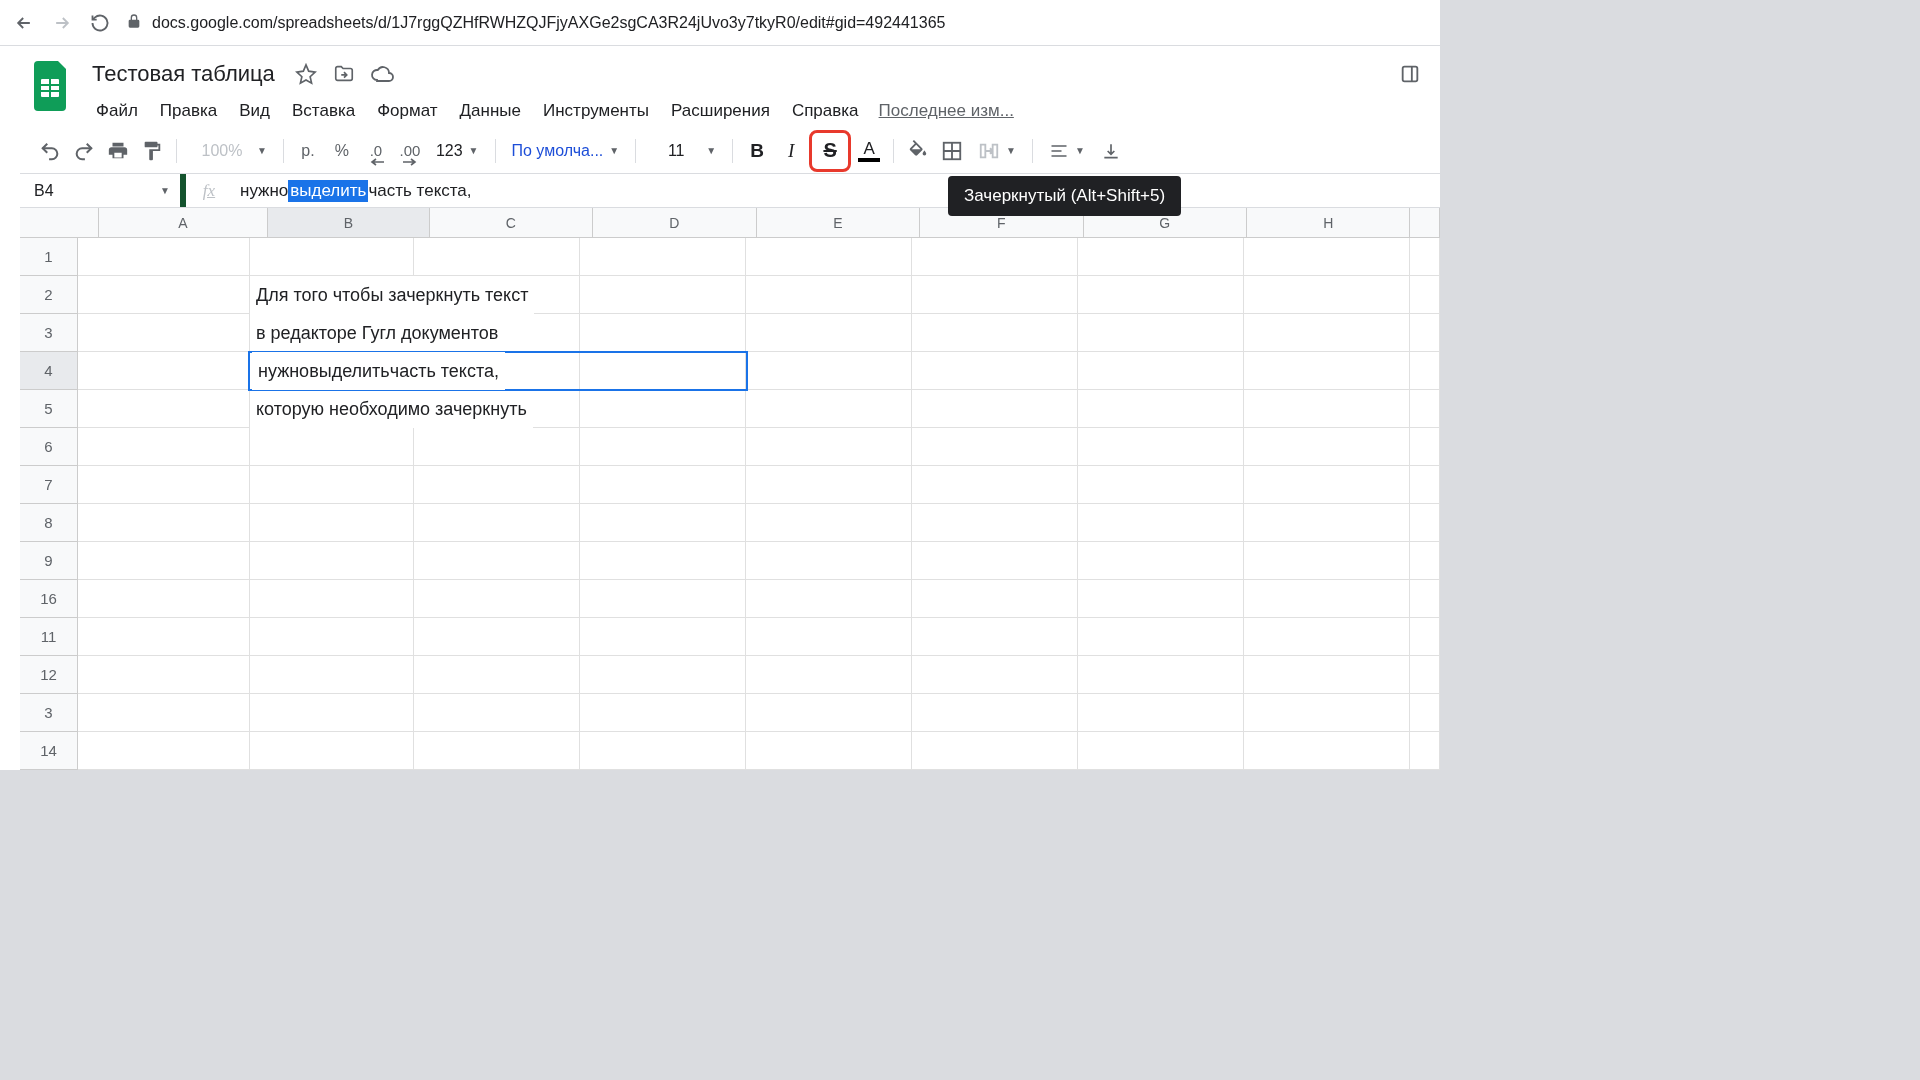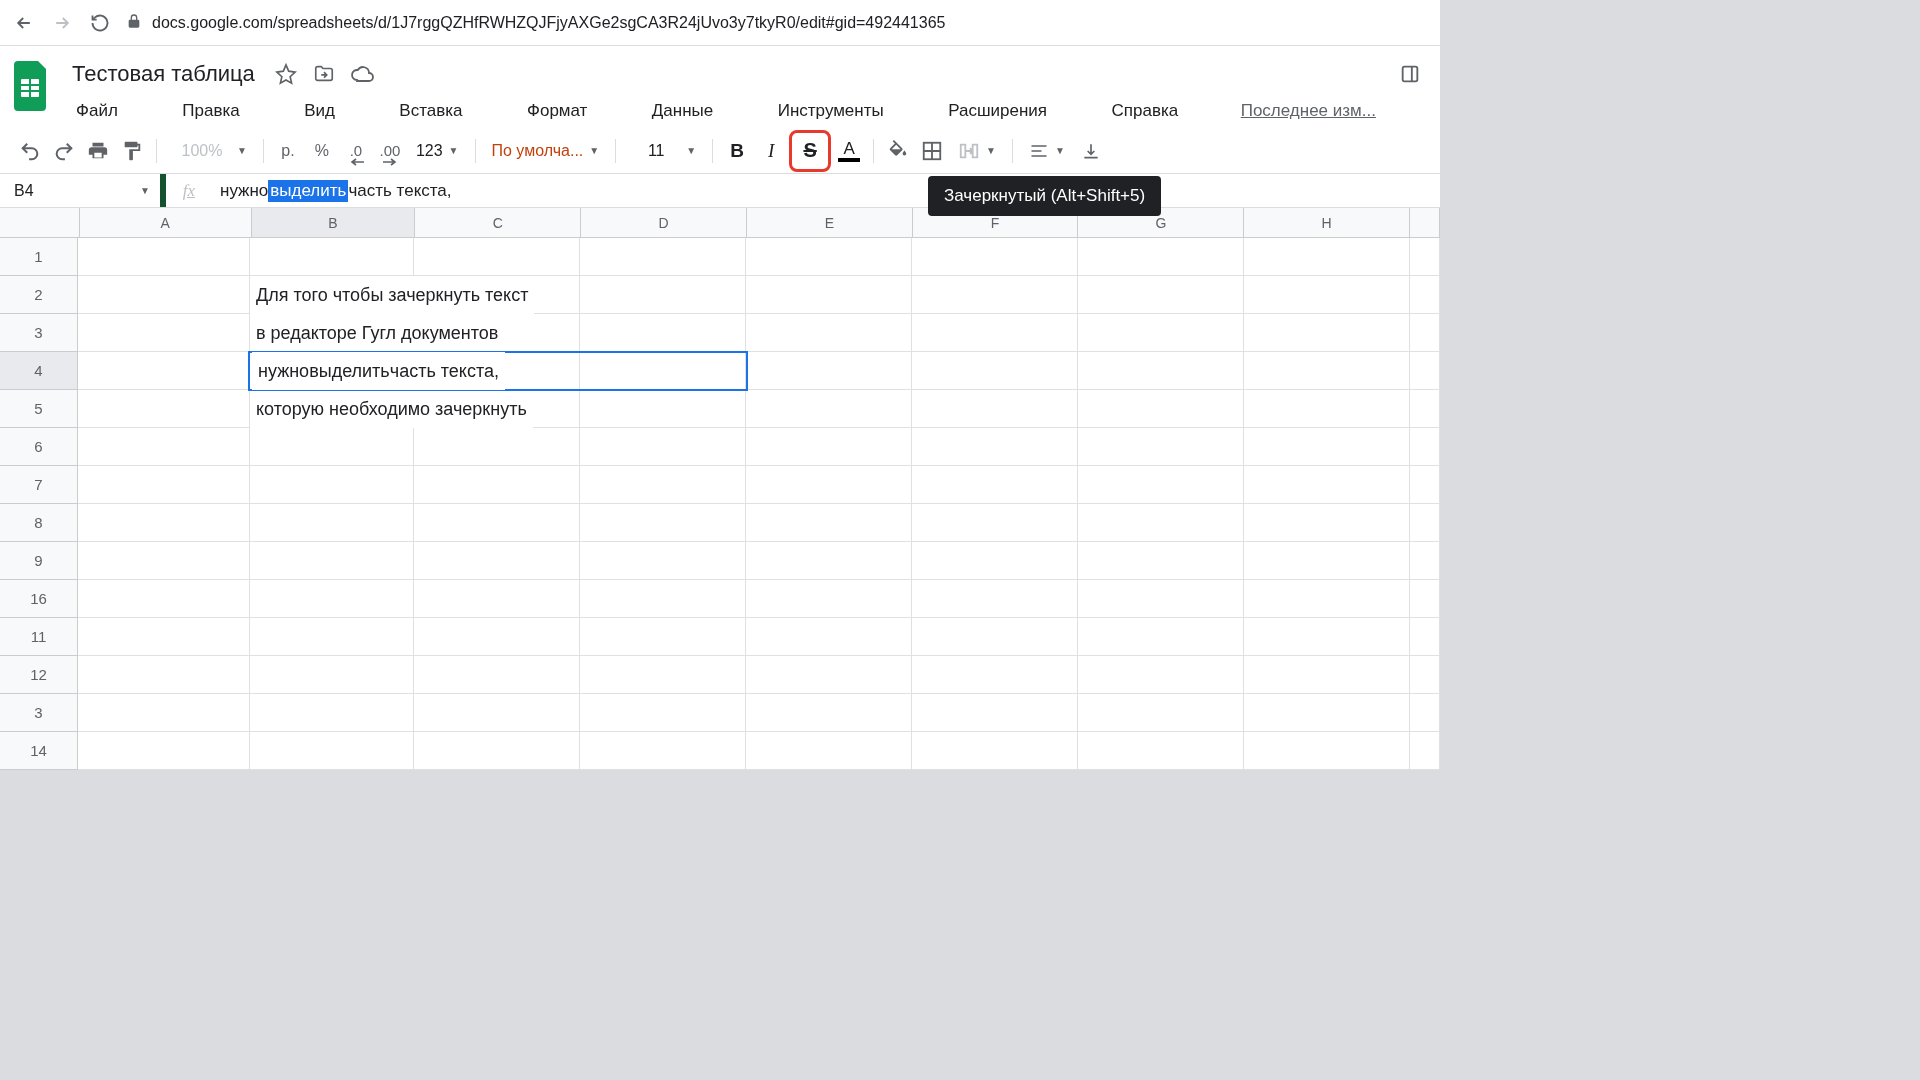--- a/index.html
+++ b/index.html
@@ -4,42 +4,42 @@
 <style>
 * { margin: 0; padding: 0; box-sizing: border-box; font-family: Arial, 'Helvetica Neue', sans-serif; }
 body { background: #dadce0; width: 1440px; height: 810px; overflow: hidden; }
 
 .browser-chrome { background: #fff; height: 46px; display: flex; align-items: center; padding: 0 12px; gap: 14px; border-bottom: 1px solid #dadce0; }
 .nav-btn { width: 24px; height: 24px; display: flex; align-items: center; justify-content: center; color: #5f6368; cursor: pointer; }
 .nav-btn.disabled { color: #bdc1c6; }
 .url-bar { flex: 1; display: flex; align-items: center; gap: 10px; color: #202124; font-size: 16px; }
 .lock-icon { color: #5f6368; }
 
-.app { background: #fff; }
+.app { background: #fff; padding-left: 20px; }
 
 .doc-header { display: flex; align-items: flex-start; padding: 8px 16px 0 10px; gap: 12px; }
 .sheets-logo { width: 44px; height: 60px; display: flex; align-items: center; justify-content: center; }
 .sheets-logo svg { width: 40px; height: 54px; }
 .doc-meta { flex: 1; }
 .doc-title-row { display: flex; align-items: center; gap: 12px; height: 40px; }
 .doc-title { font-size: 22px; color: #202124; padding: 2px 6px; }
 .doc-action { width: 26px; height: 26px; display: flex; align-items: center; justify-content: center; color: #5f6368; }
-.menu-bar { display: flex; align-items: center; gap: 16px; height: 34px; justify-content: space-between; }
+.menu-bar { display: flex; align-items: center; gap: 2px; height: 34px; }
 .menu-item { padding: 4px 10px; font-size: 17px; color: #202124; cursor: pointer; border-radius: 4px; }
 .last-edit { color: #5f6368; text-decoration: underline; font-size: 17px; padding: 4px 8px; cursor: pointer; }
 .side-panel-toggle { width: 28px; height: 40px; display: flex; align-items: center; justify-content: center; color: #5f6368; margin-left: auto; }
 
 .toolbar { display: flex; align-items: center; height: 46px; padding: 0 14px; border-bottom: 1px solid #dadce0; gap: 2px; position: relative; }
 .tb-btn { min-width: 32px; height: 32px; display: flex; align-items: center; justify-content: center; color: #5f6368; cursor: pointer; border-radius: 4px; padding: 0 4px; font-size: 15px; }
 .tb-sep { width: 1px; height: 24px; background: #dadce0; margin: 0 6px; }
 .tb-text { font-size: 16px; color: #5f6368; padding: 0 6px; }
 .tb-select { display: flex; align-items: center; gap: 6px; padding: 0 8px; height: 32px; cursor: pointer; }
 .tb-select .caret { color: #5f6368; font-size: 10px; }
 .zoom-val { color: #bdc1c6; font-size: 16px; padding: 0 4px; min-width: 58px; text-align: center; }
-.font-name { font-size: 16px; color: #c2410c; max-width: 120px; overflow: hidden; white-space: nowrap; }
+.font-name { font-size: 16px; color: #1d4ed8; max-width: 120px; overflow: hidden; white-space: nowrap; }
 .font-size { font-size: 16px; color: #202124; min-width: 48px; text-align: center; }
 .bold-btn { font-weight: 700; font-size: 19px; color: #202124; }
 .italic-btn { font-style: italic; font-size: 19px; font-family: Georgia, serif; color: #202124; }
 .strike-btn-wrap { border: 3px solid #e8392c; border-radius: 8px; padding: 2px; }
 .strike-glyph { font-size: 20px; color: #202124; text-decoration: line-through; font-weight: 600; }
 .text-color-btn { display: flex; flex-direction: column; align-items: center; gap: 1px; }
 .text-color-btn .a { font-size: 17px; color: #202124; line-height: 1; }
 .text-color-btn .bar { width: 22px; height: 4px; background: #000; }
 .disabled-btn { color: #bdc1c6 !important; }
 

